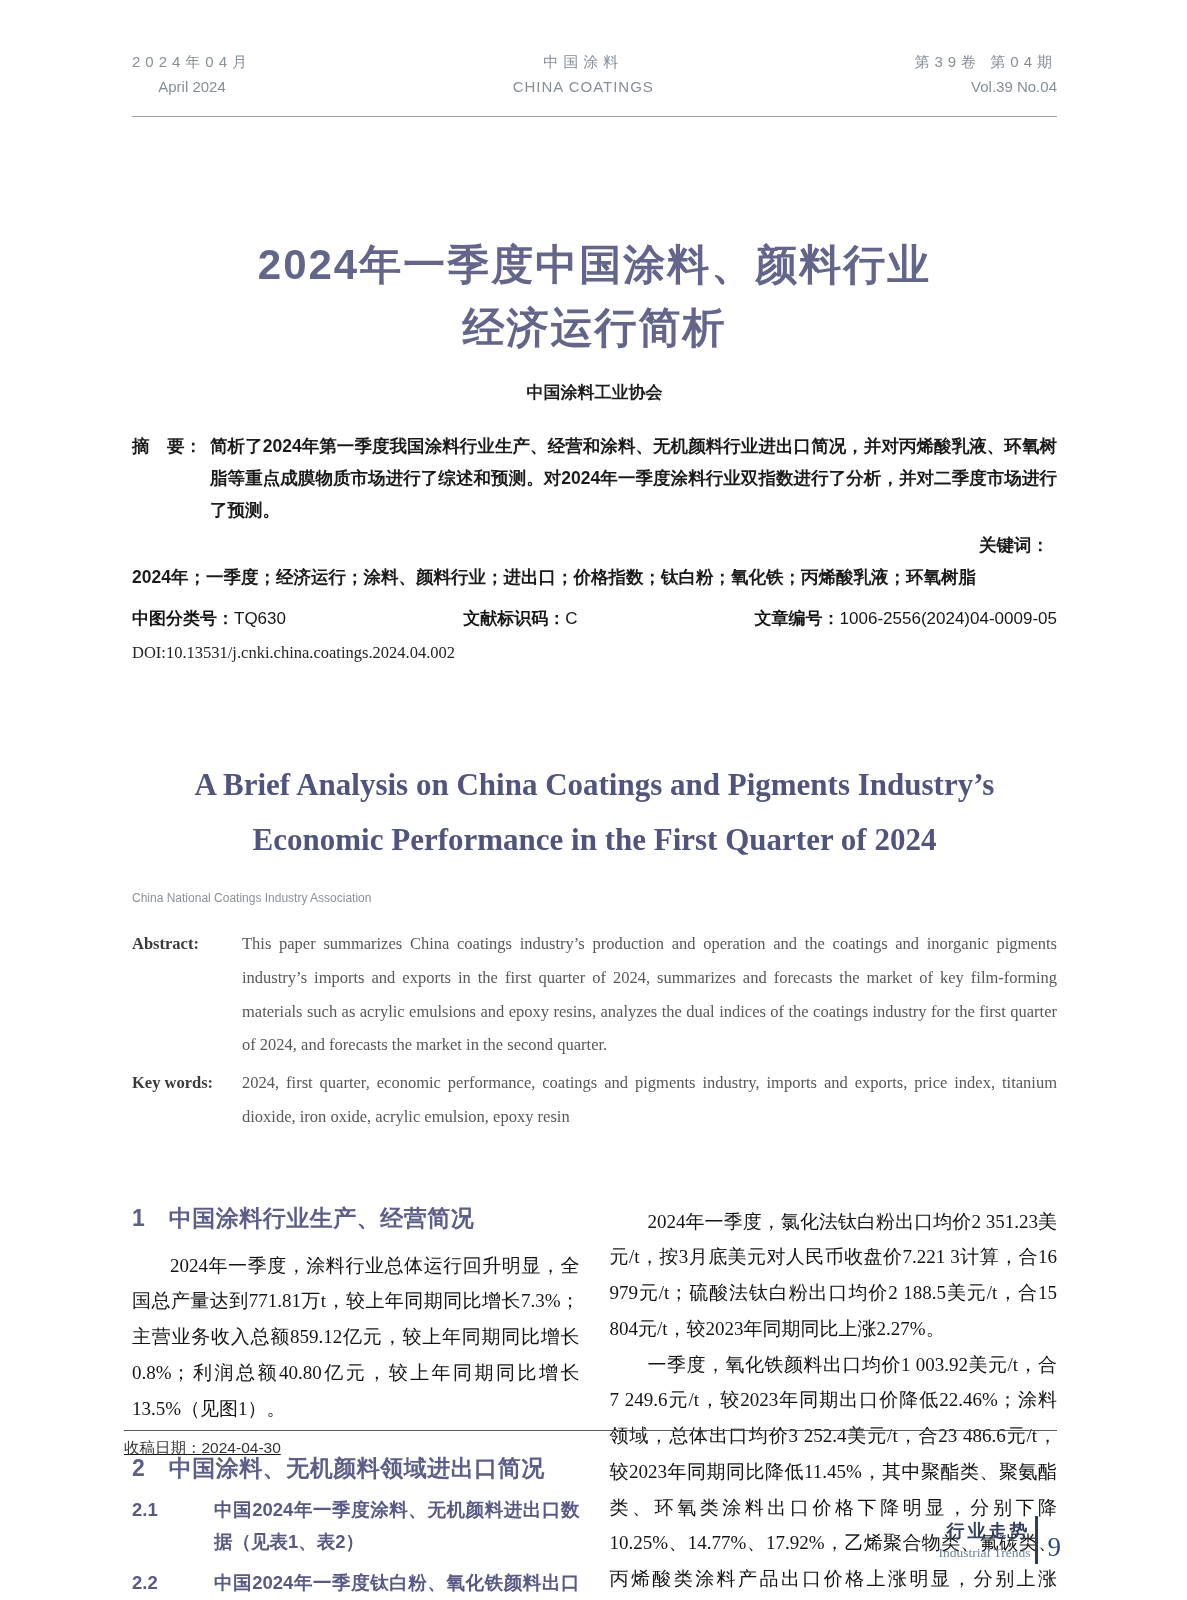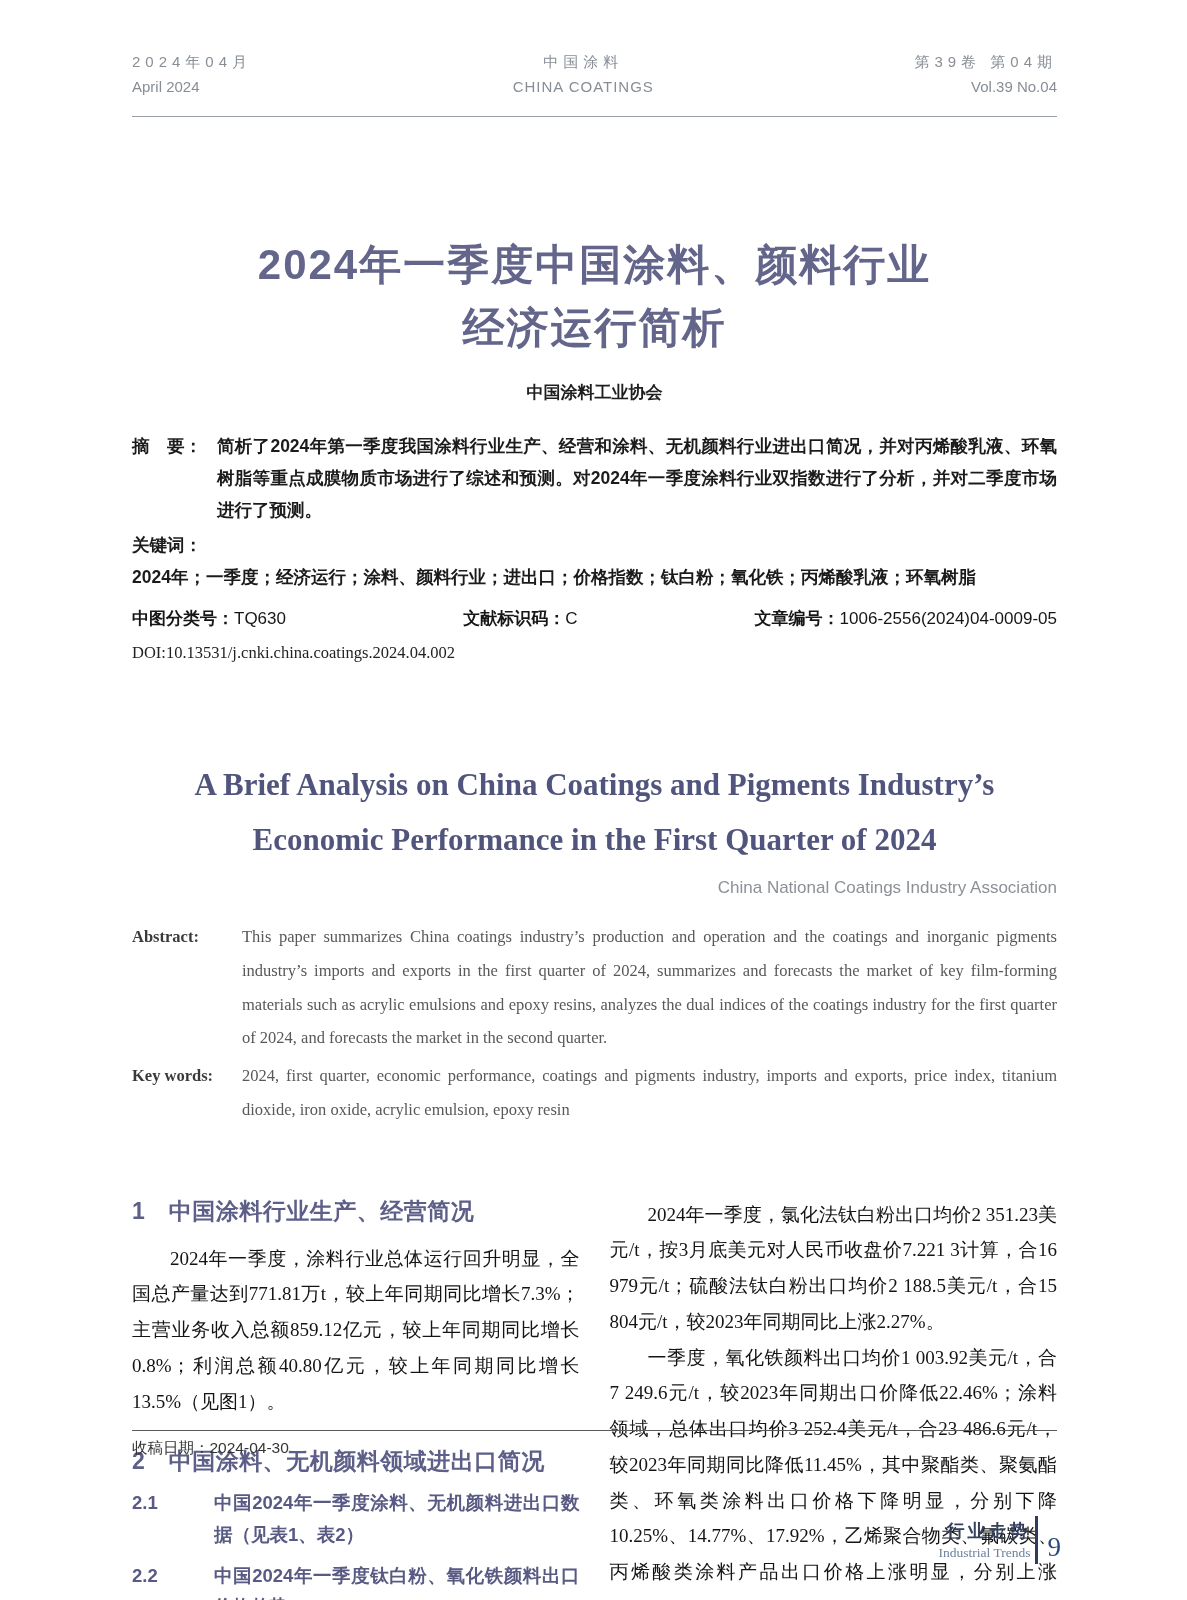--- a/index.html
+++ b/index.html
@@ -16,21 +16,21 @@
   .content { padding:0 130px 0 132px; }
 
   
   .header {
     display:flex; justify-content:space-between; align-items:flex-start;
     padding-top:50px; padding-bottom:16px;
     border-bottom:1px solid #9aa1a8;
     font-family:"Liberation Sans", sans-serif;
     font-size:15px; line-height:1.65; color:#878e96;
   }
-  .header .cell-left  { text-align:left;  }
+  .header .cell-left  { text-align:center;  }
   .header .cell-center{ text-align:center; }
   .header .cell-right { text-align:right; }
   .header .cn { letter-spacing:5px; }
   .header .cell-center .en { letter-spacing:1px; }
 
   
   .title-cn {
     margin-top:116px;
     text-align:center;
     font-family:"Liberation Sans", sans-serif;
@@ -45,21 +45,21 @@
     font-weight:bold; font-size:17px; color:#1e1e1e;
   }
 
   
   .abs-cn {
     margin-top:26px;
     font-family:"Liberation Sans", sans-serif;
     font-weight:bold; font-size:17.5px; line-height:1.85; color:#1b1b1b;
   }
   .abs-row { display:flex; }
-  .abs-label { flex:0 0 auto; white-space:pre; margin-right:15px; }
+  .abs-label { flex:0 0 auto; white-space:pre; margin-right:8px;text-align:right; }
   .abs-text { flex:1; text-align:justify; }
   .kw-row { display:flex; margin-top:2px;flex-direction:column; }
 
   .meta-row {
     display:flex; justify-content:space-between;
     margin-top:14px;
     font-family:"Liberation Sans", sans-serif;
     font-size:17px; color:#161616;
   }
   .meta-row b { font-weight:bold; }
@@ -73,23 +73,23 @@
   .title-en {
     margin-top:95px;
     text-align:center;
     font-family:"Liberation Serif", serif;
     font-weight:bold;
     font-size:31px; line-height:1.75;
     color:#51557d;
     padding:0 4px;
   }
   .author-en {
-    margin-top:11px; text-align:right;
-    font-family:"Liberation Sans", sans-serif;
-    font-size:17px; color:#8b9197;
+    margin-top:24px; text-align:left;
+    font-family:"Liberation Sans", sans-serif;
+    font-size:12px; color:#8b9197;
   }
 
   
   .abs-en {
     margin-top:22px;
     font-family:"Liberation Serif", serif;
     font-size:16.5px; line-height:2.05;
   }
   .abs-en .row { display:flex; }
   .en-label { flex:0 0 110px; font-weight:bold; color:#3a3a3a; }
@@ -114,22 +114,23 @@
     display:flex;
     font-family:"Liberation Sans", sans-serif;
     font-weight:bold; font-size:18.5px; line-height:1.7;
     color:#585a83; margin-top:10px;gap:36px;
   }
   .h3-num { flex:0 0 46px; }
   .h3-text { flex:1; text-align:justify; }
 
   
   .received-block {
-    position:absolute; left:132px; right:130px; top:1430px;
+    position:absolute; left:124px; right:130px; top:1430px;
     border-top:1px solid #5a5a5a;
+    text-decoration:underline;
   }
   .received-line {
     padding-top:7px;
     font-family:"Liberation Sans", sans-serif;
     font-size:15.5px; color:#353535;
   }
 
   
   .footer {
     position:absolute; right:126px; bottom:36px;

